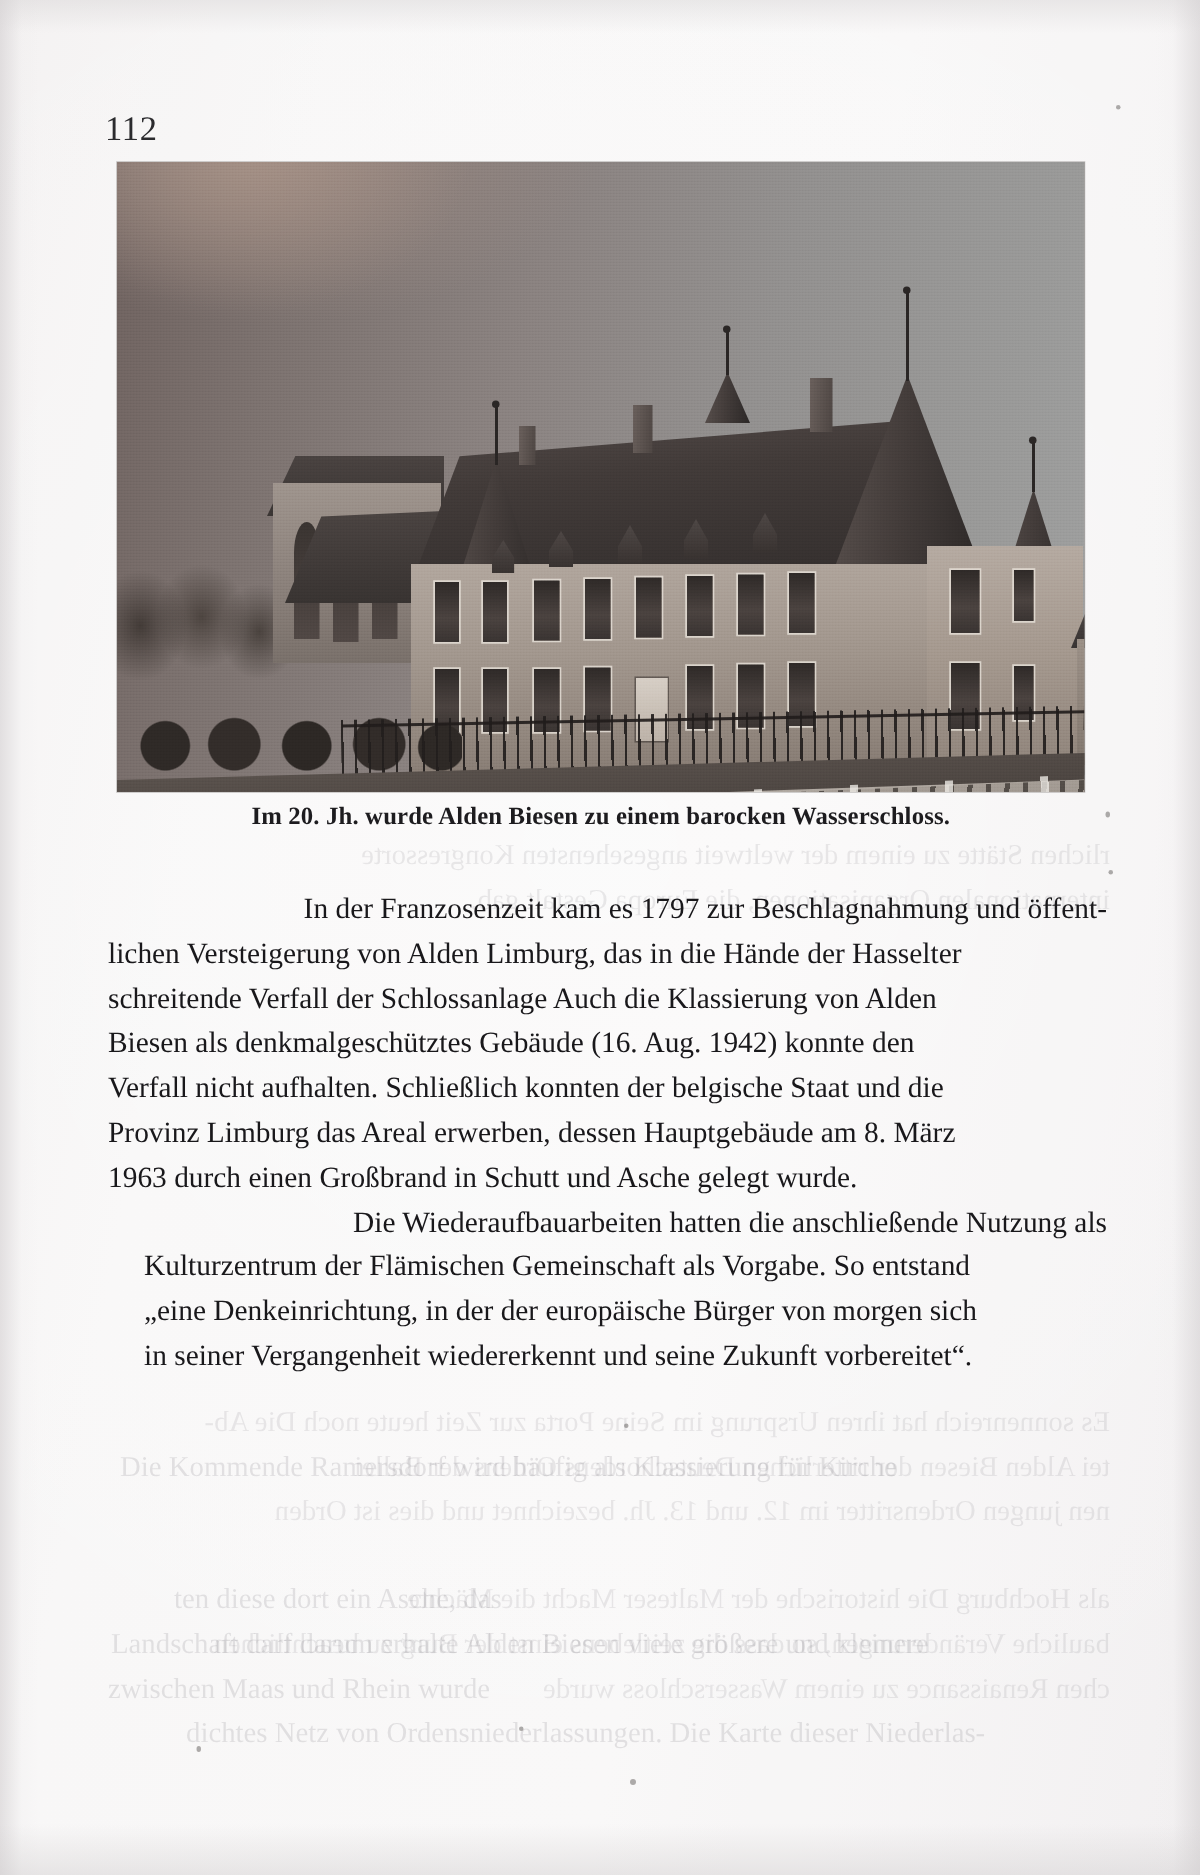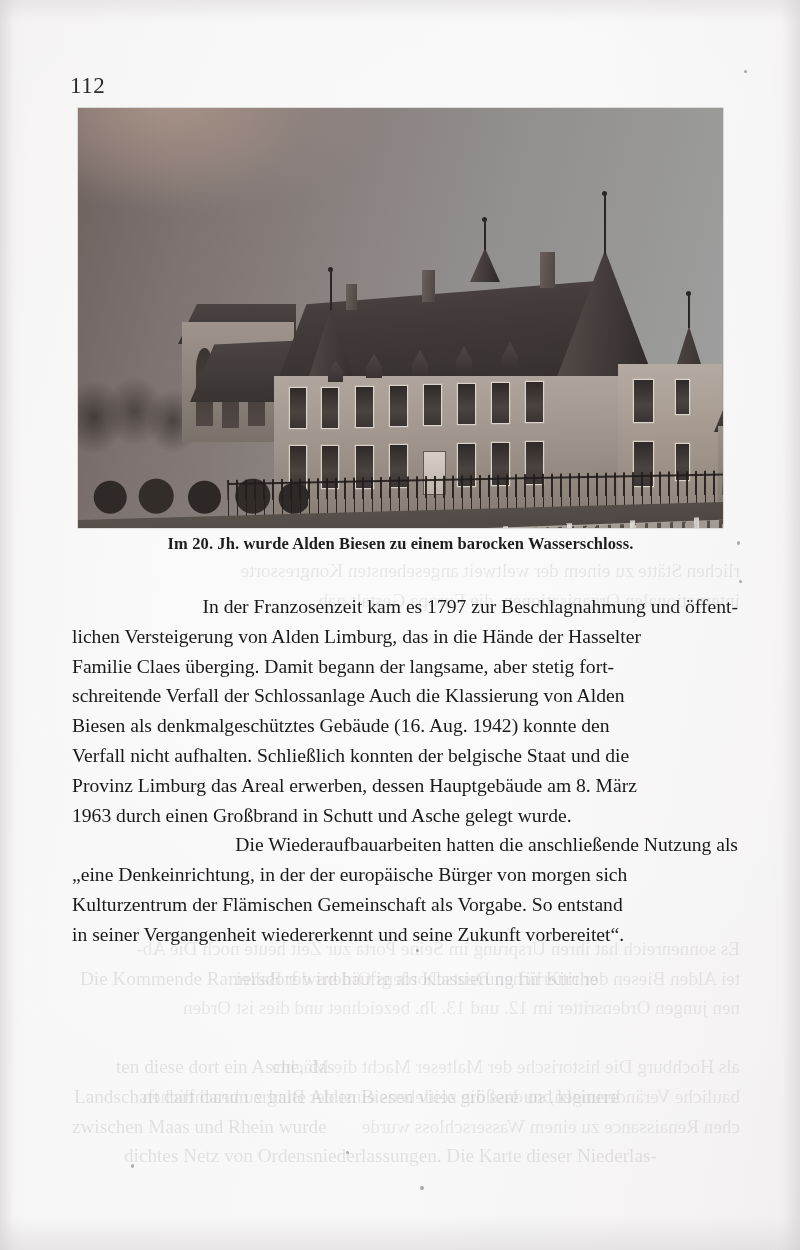--- a/index.html
+++ b/index.html
@@ -300,21 +300,21 @@
     width: 666px;
     color: #19181b;
     font-size: 19.6px;
     line-height: 29.8px;
   }
   .para {
     text-align: justify;
     text-justify: inter-word;
     margin: 0;
   }
-  .para + .para { margin-top: 0; }
+  .para + .para { margin-top: 0; margin-left: 24px; }
   .para .indent { display: inline-block; width: 1.35em; }
   .line { display: block; white-space: nowrap; }
   .line.just {
     display: flex;
     justify-content: space-between;
   }
   .line.just > span { white-space: pre; }
   .bleed-block {
     position: absolute;
     left: 70px;
@@ -458,23 +458,20 @@
 
     <p class="para">
       <span class="line just">
         <span class="indent"></span>
           <span>In der Franzosenzeit kam es 1797 zur Beschlagnahmung und öffent-</span>
       </span>
       <span class="line just">
         <span>lichen Versteigerung von Alden Limburg, das in die Hände der Hasselter</span>
       </span>
       <span class="line just">
-        <span>Familie Claes überging. Damit begann der langsame, aber stetig fort-</span>
-      </span>
-      <span class="line just">
         <span>schreitende Verfall der Schlossanlage Auch die Klassierung von Alden</span>
       </span>
       <span class="line just">
         <span>Biesen als denkmalgeschütztes Gebäude (16. Aug. 1942) konnte den</span>
       </span>
       <span class="line just">
         <span>Verfall nicht aufhalten. Schließlich konnten der belgische Staat und die</span>
       </span>
       <span class="line just">
         <span>Provinz Limburg das Areal erwerben, dessen Hauptgebäude am 8. März</span>
@@ -483,24 +480,24 @@
         <span>1963 durch einen Großbrand in Schutt und Asche gelegt wurde.</span>
       </span>
     </p>
 
     <p class="para">
       <span class="line just">
         <span class="indent"></span>
           <span>Die Wiederaufbauarbeiten hatten die anschließende Nutzung als</span>
       </span>
       <span class="line just">
+        <span>Kulturzentrum der Flämischen Gemeinschaft als Vorgabe. So entstand</span>
+      </span>
+      <span class="line just">
         <span>„eine Denkeinrichtung, in der der europäische Bürger von morgen sich</span>
-      </span>
-      <span class="line just">
-        <span>Kulturzentrum der Flämischen Gemeinschaft als Vorgabe. So entstand</span>
       </span>
       <span class="line just">
         <span>in seiner Vergangenheit wiedererkennt und seine Zukunft vorbereitet“.</span>
       </span>
     </p>
 
   </div>
 
   <div class="caption">Im 20. Jh. wurde Alden Biesen zu einem barocken Wasserschloss.</div>
 

